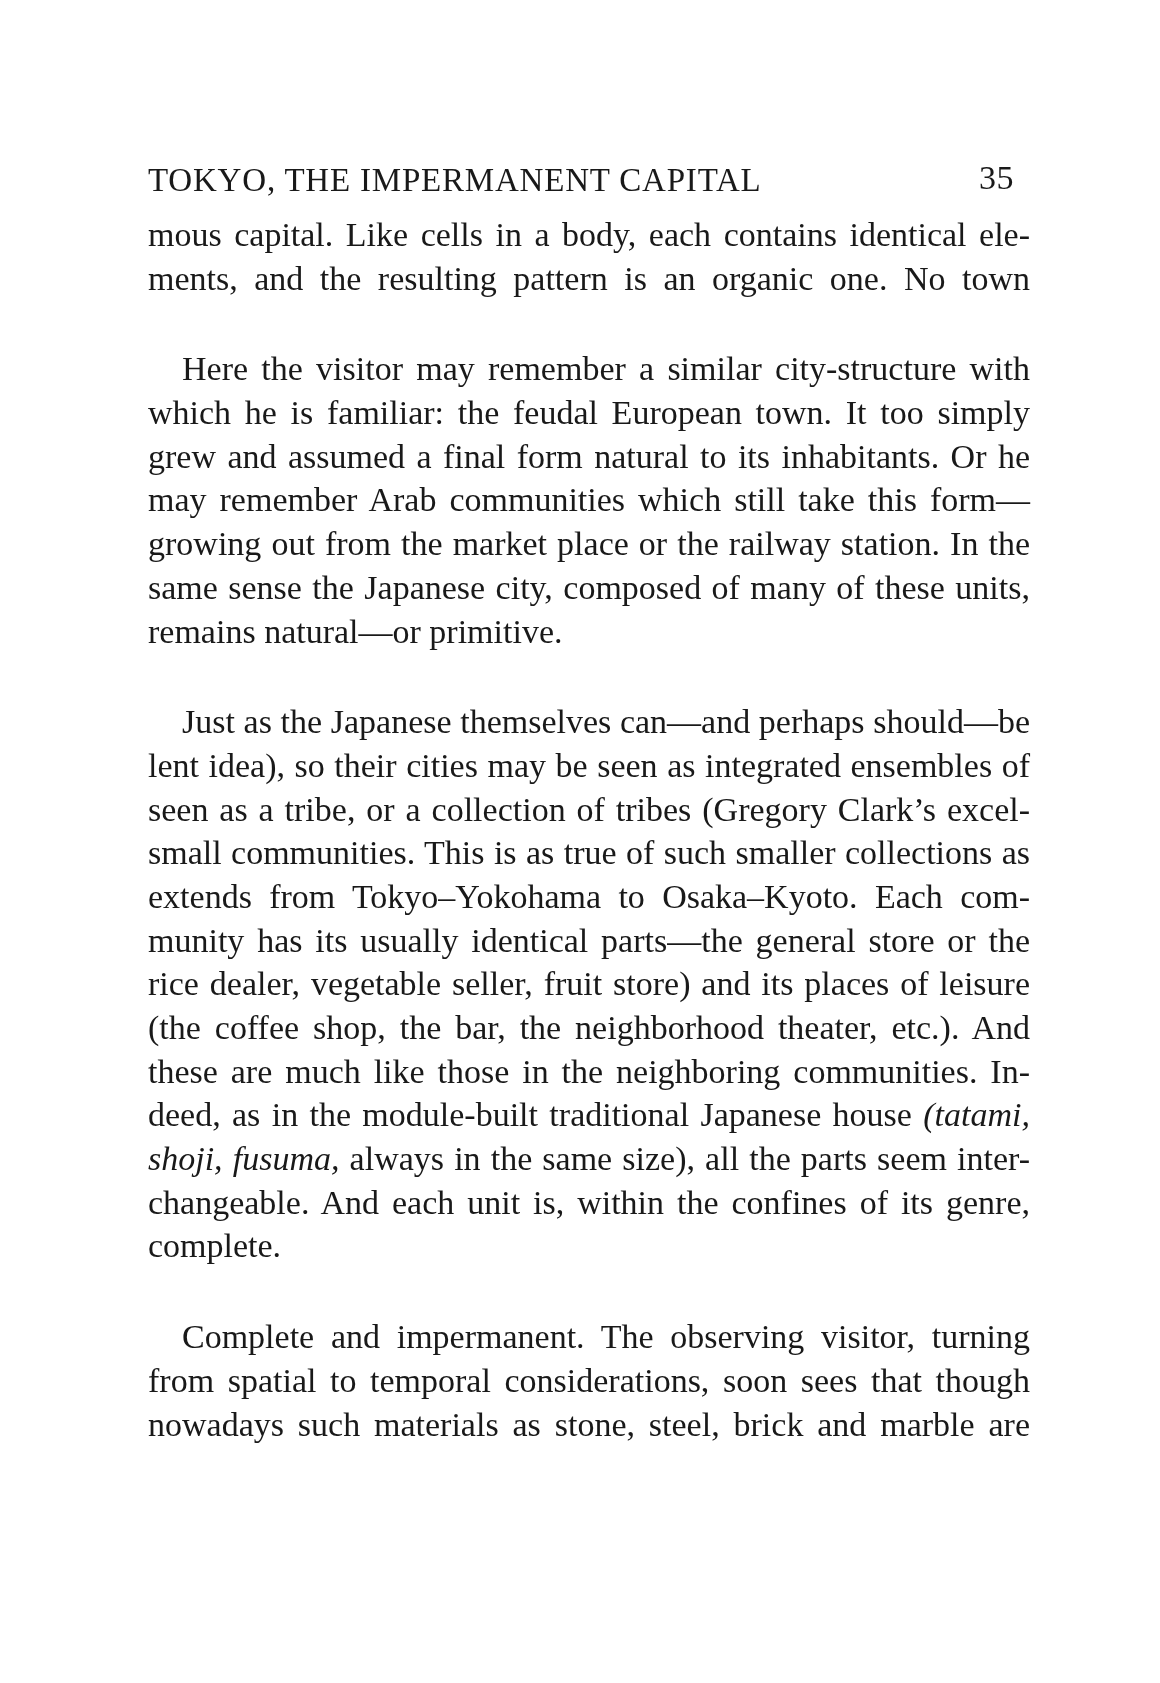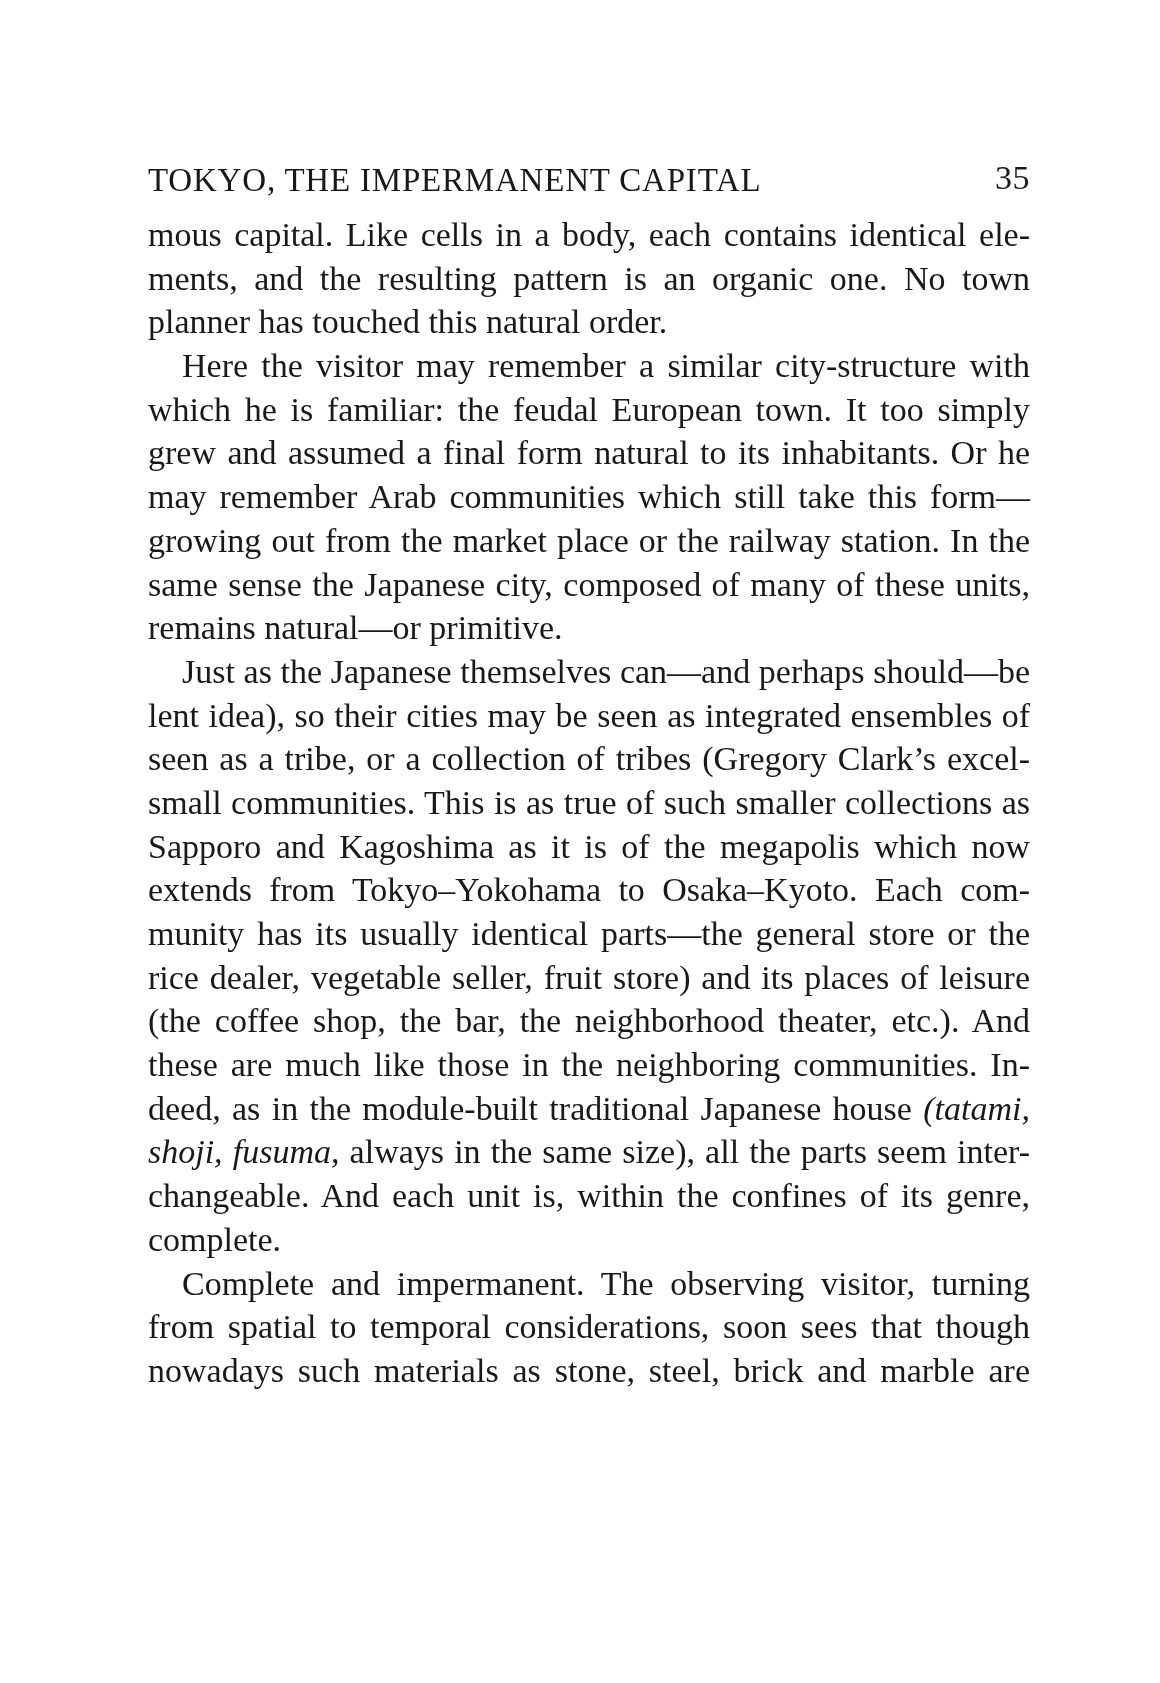--- a/index.html
+++ b/index.html
@@ -29,21 +29,21 @@
     line-height: 38px;
     white-space: nowrap;
   }
   .running-head .title {
     display: block;
     text-align: left;
     letter-spacing: 0.8px;
   }
   .running-head .pagenum {
     position: absolute;
-    right: 0;
+    right: 16px;
     top: -2px;
     font-size: 34px;
     letter-spacing: 0.5px;
   }
   .body-text {
     font-size: 34px;
     line-height: 43.7px;
   }
   .para {
     margin: 0;
@@ -53,55 +53,54 @@
     text-align-last: justify;
     height: 43.7px;
     overflow: visible;
     white-space: normal;
   }
   .line.end {
     text-align-last: left;
   }
   .line.indent {
     text-indent: 34px;
+    margin-top: 47px;
   }
   .line i {
     font-style: italic;
   }
 </style>
 </head>
 <body>
 
 <div class="page">
   <div class="column">
     <div class="running-head">
       <span class="title">TOKYO, THE IMPERMANENT CAPITAL</span>
       <span class="pagenum">35</span>
     </div>
     <div class="body-text">
         <div class="para">
           <div class="line"><span>mous capital. Like cells in a body, each contains identical ele-</span></div>
           <div class="line"><span>ments, and the resulting pattern is an organic one. No town</span></div>
-          <div class="line end"><span>planner has touched this natural order.</span></div>
         </div>
         <div class="para">
           <div class="line indent"><span>Here the visitor may remember a similar city-structure with</span></div>
           <div class="line"><span>which he is familiar: the feudal European town. It too simply</span></div>
           <div class="line"><span>grew and assumed a final form natural to its inhabitants. Or he</span></div>
           <div class="line"><span>may remember Arab communities which still take this form—</span></div>
           <div class="line"><span>growing out from the market place or the railway station. In the</span></div>
           <div class="line"><span>same sense the Japanese city, composed of many of these units,</span></div>
           <div class="line end"><span>remains natural—or primitive.</span></div>
         </div>
         <div class="para">
           <div class="line indent"><span>Just as the Japanese themselves can—and perhaps should—be</span></div>
           <div class="line"><span>lent idea), so their cities may be seen as integrated ensembles of</span></div>
           <div class="line"><span>seen as a tribe, or a collection of tribes (Gregory Clark’s excel-</span></div>
           <div class="line"><span>small communities. This is as true of such smaller collections as</span></div>
-          <div class="line"><span>Sapporo and Kagoshima as it is of the megapolis which now</span></div>
           <div class="line"><span>extends from Tokyo–Yokohama to Osaka–Kyoto. Each com-</span></div>
           <div class="line"><span>munity has its usually identical parts—the general store or the</span></div>
           <div class="line"><span>rice dealer, vegetable seller, fruit store) and its places of leisure</span></div>
           <div class="line"><span>(the coffee shop, the bar, the neighborhood theater, etc.). And</span></div>
           <div class="line"><span>these are much like those in the neighboring communities. In-</span></div>
           <div class="line"><span>deed, as in the module-built traditional Japanese house </span><i>(tatami,</i></div>
           <div class="line"><i>shoji, fusuma,</i><span> always in the same size), all the parts seem inter-</span></div>
           <div class="line"><span>changeable. And each unit is, within the confines of its genre,</span></div>
           <div class="line end"><span>complete.</span></div>
         </div>

